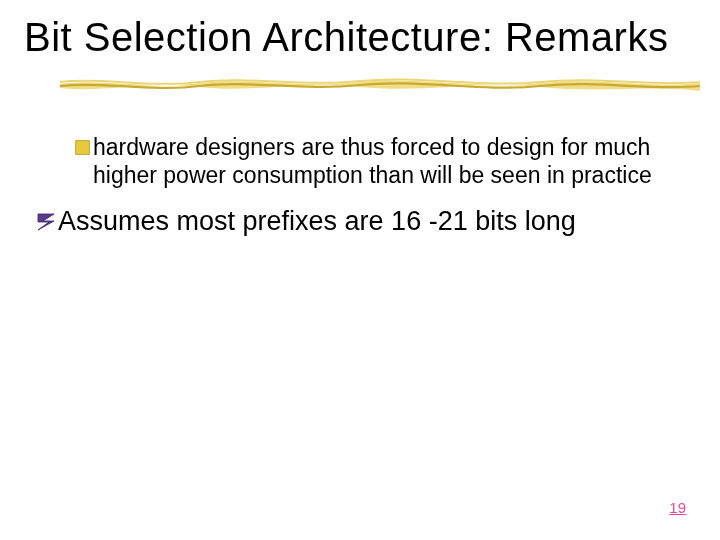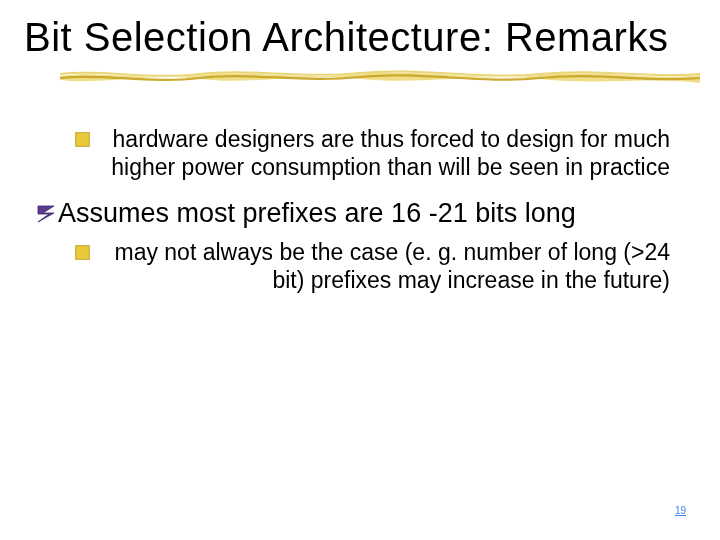--- a/index.html
+++ b/index.html
@@ -10,21 +10,21 @@
     position: relative;
     padding: 16px 24px 24px 24px;
   }
   .title {
     font-family: Impact, "Arial Black", sans-serif;
     font-weight: 400;
     font-size: 40px;
     line-height: 1.08;
     letter-spacing: 0.5px;
     color: #000;
-    margin-bottom: 8px;
+    margin-bottom: 16px;
   }
   .underline-wrap {
     padding-left: 36px;
     margin-bottom: 36px;
   }
   .underline {
     height: 18px;
     width: 640px;
   }
   .content {
@@ -57,28 +57,28 @@
     margin-bottom: 16px;
     padding-right: 8px;
   }
   .lvl2 .bullet {
     flex: 0 0 auto;
     width: 17px;
     height: 17px;
     margin-top: 6px;
     margin-right: 2px;
   }
-  .lvl2 .text { flex: 1 1 auto; text-align: right; }
+  .lvl2 .text { flex: 1 1 auto; }
   .pagenum {
     position: absolute;
     right: 34px;
     bottom: 24px;
     font-family: Arial, sans-serif;
-    font-size: 10px;
-    color: #3b82f6;
+    font-size: 15px;
+    color: #ec4899;
     text-decoration: underline;
   }
 </style>
 </head>
 <body>
 
 <h1 class="title">Bit Selection Architecture: Remarks</h1>
 
 <div class="underline-wrap">
   <svg class="underline" viewBox="0 0 640 18" preserveAspectRatio="none">
@@ -98,22 +98,16 @@
     <div class="text">hardware designers are thus forced to design for much higher power consumption than will be seen in practice</div>
   </div>
 
   <div class="lvl1">
     <svg class="bullet" viewBox="0 0 20 20">
       <path d="M2,2 L18,2 L7,9 L18,9 L2,18 L13,10 L2,10 Z" fill="#5a3b8c" stroke="#3a256a" stroke-width="0.8"></path>
     </svg>
     <div class="text">Assumes most prefixes are 16 -21 bits long</div>
   </div>
 
-  <div class="lvl2">
-    <svg class="bullet" viewBox="0 0 20 20">
-      <rect x="2" y="2" width="16" height="16" fill="#e8c93a" stroke="#b89a1f" stroke-width="1"></rect>
-    </svg>
-    <div class="text">may not always be the case (e. g. number of long (&gt;24 bit) prefixes may increase in the future)</div>
-  </div>
 
 </div>
 
 <div class="pagenum">19</div>
 
 </body></html>

